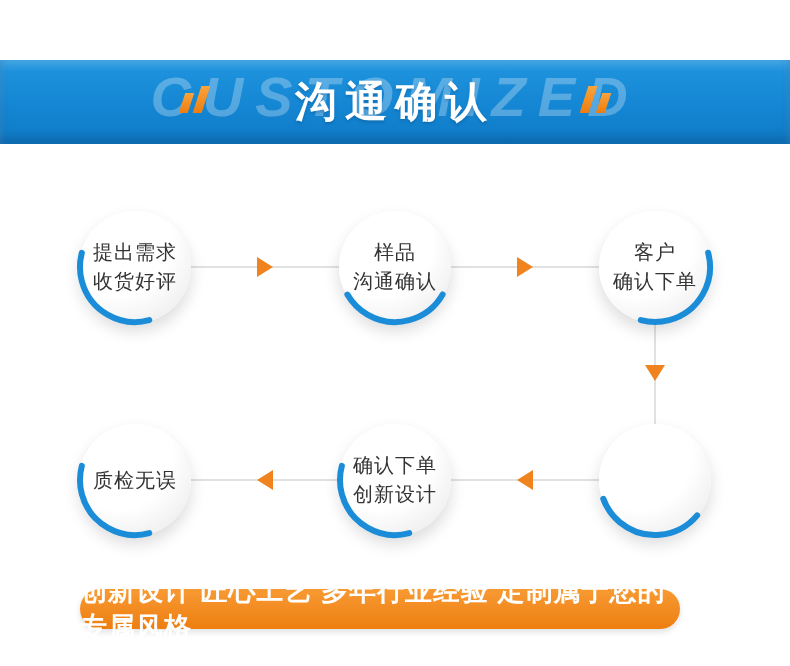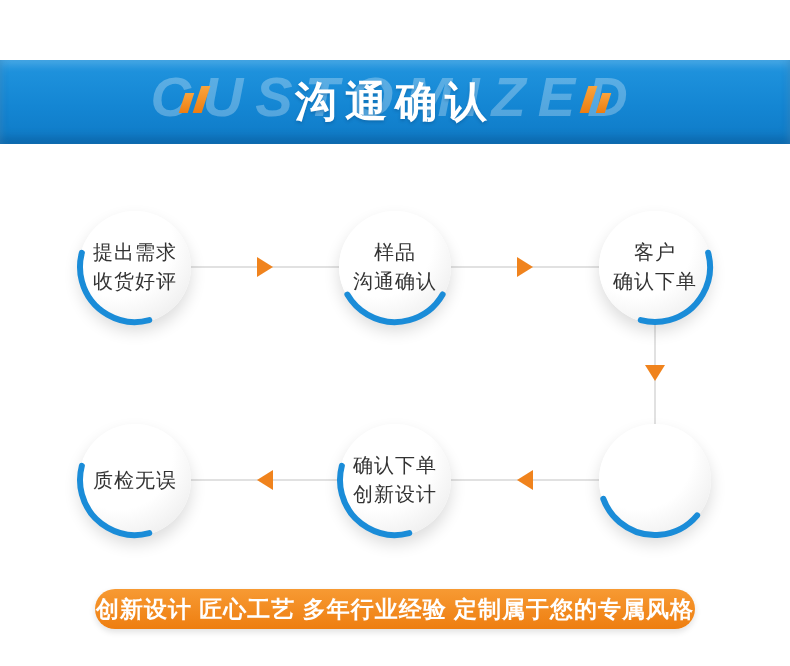--- a/index.html
+++ b/index.html
@@ -98,26 +98,26 @@
     border-top: 16px solid #f0831d;
   }
   .a1 { left: 257px; top: 257px; }
   .a2 { left: 517px; top: 257px; }
   .a3 { left: 645px; top: 365px; }
   .a4 { left: 517px; top: 470px; }
   .a5 { left: 257px; top: 470px; }
 
   
   .footer-pill {
-    position: absolute; left: 95px; top: 589px; width: 600px; height: 40px;
+    position: absolute; left: 80px; top: 589px; width: 600px; height: 40px;
     border-radius: 20px;
     background: linear-gradient(180deg, #f79a33 0%, #ee7e10 100%);
     box-shadow: 0 3px 6px rgba(0,0,0,.12);
     display: flex; align-items: center; justify-content: center;
-    color: #ffffff; font-size: 23px; font-weight: bold; letter-spacing: 1px;
+    color: #ffffff; font-size: 27px; font-weight: bold; letter-spacing: 1px;
   }
 </style>
 </head>
 <body>
 
 <div class="stage">
 
   <div class="banner">
     <div class="watermark">CUSTOMIZED</div>
     <div class="quote-marks left">

